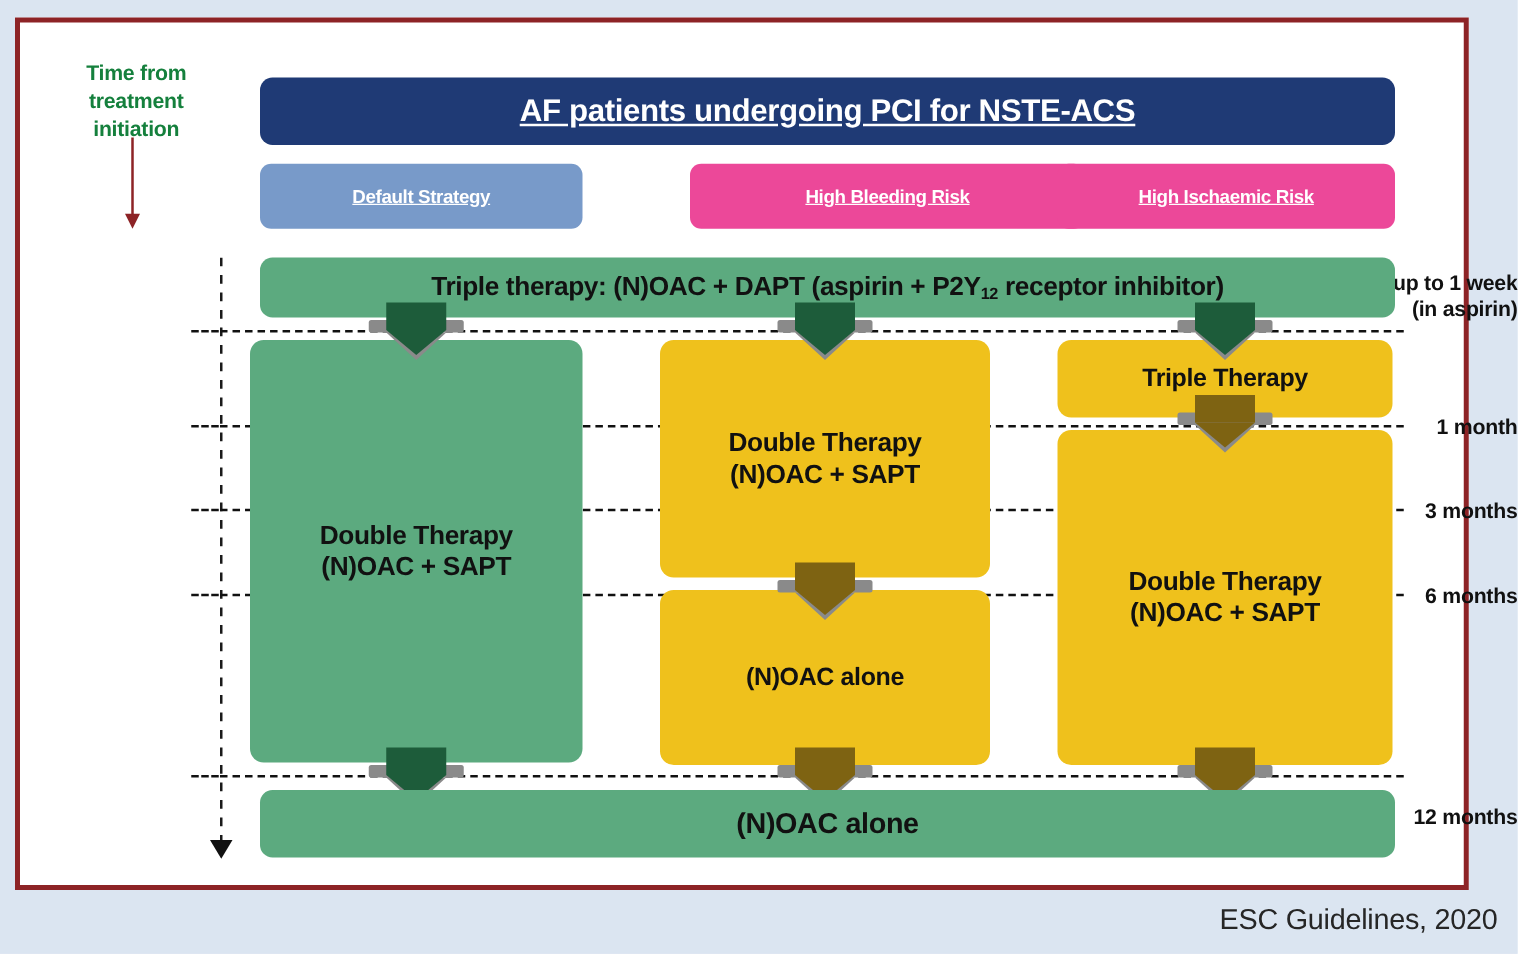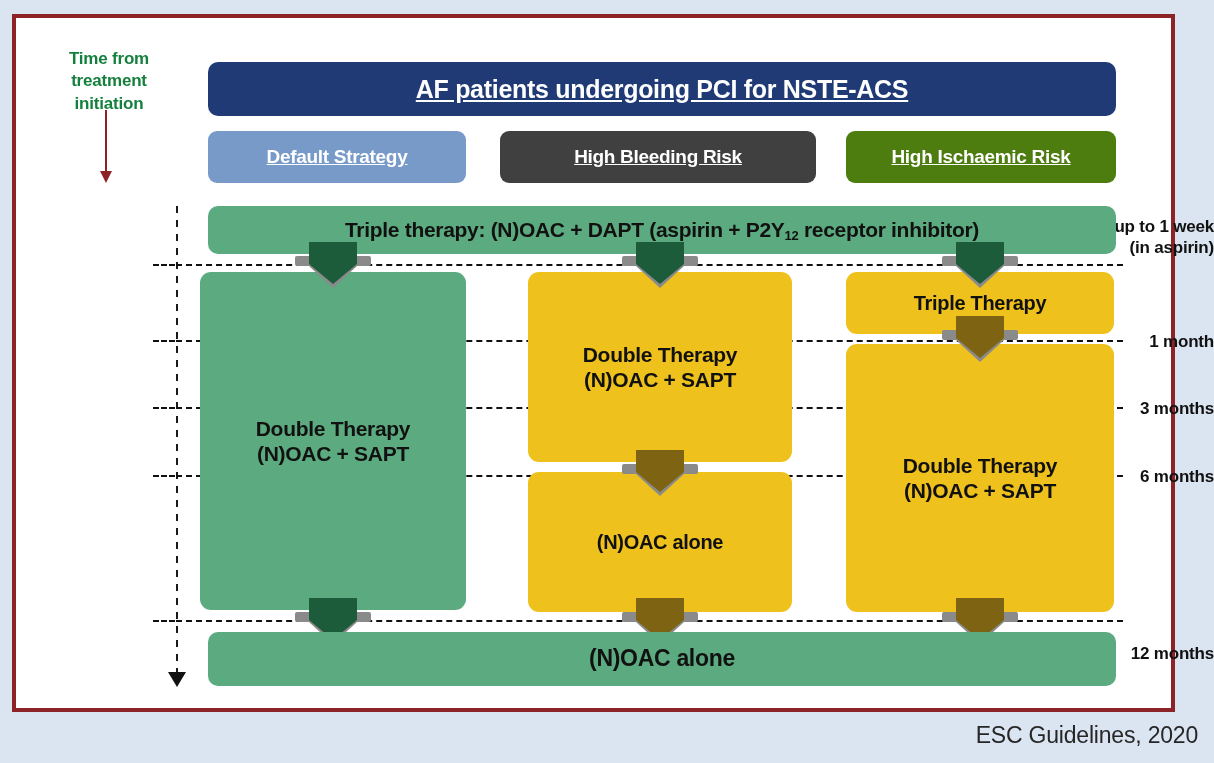--- a/index.html
+++ b/index.html
@@ -116,26 +116,26 @@
   #title-bar {
     left: 208px; top: 62px;
     width: 908px; height: 54px;
     background: #1f3a75;
     font-size: 25px;
     border-radius: 10px;
   }
   .strategy-bar {
     top: 131px;
     height: 52px;
-    font-size: 19px;
+    font-size: 15px;
     border-radius: 9px;
   }
   #bar-default   { left: 208px; width: 258px; background: #789ac9; }
-  #bar-bleeding  { left: 500px; width: 316px; background: #404040; }
-  #bar-ischaemic { left: 846px; width: 270px; background: #4d7c0f; }
+  #bar-bleeding  { left: 552px; width: 316px; background: #ec4899; }
+  #bar-ischaemic { left: 846px; width: 270px; background: #ec4899; }
 
   .hline {
     position: absolute;
     left: 176px;
     width: 947px;
     height: 0;
     border-top: 2px dashed #111111;
   }
 
   .block {

